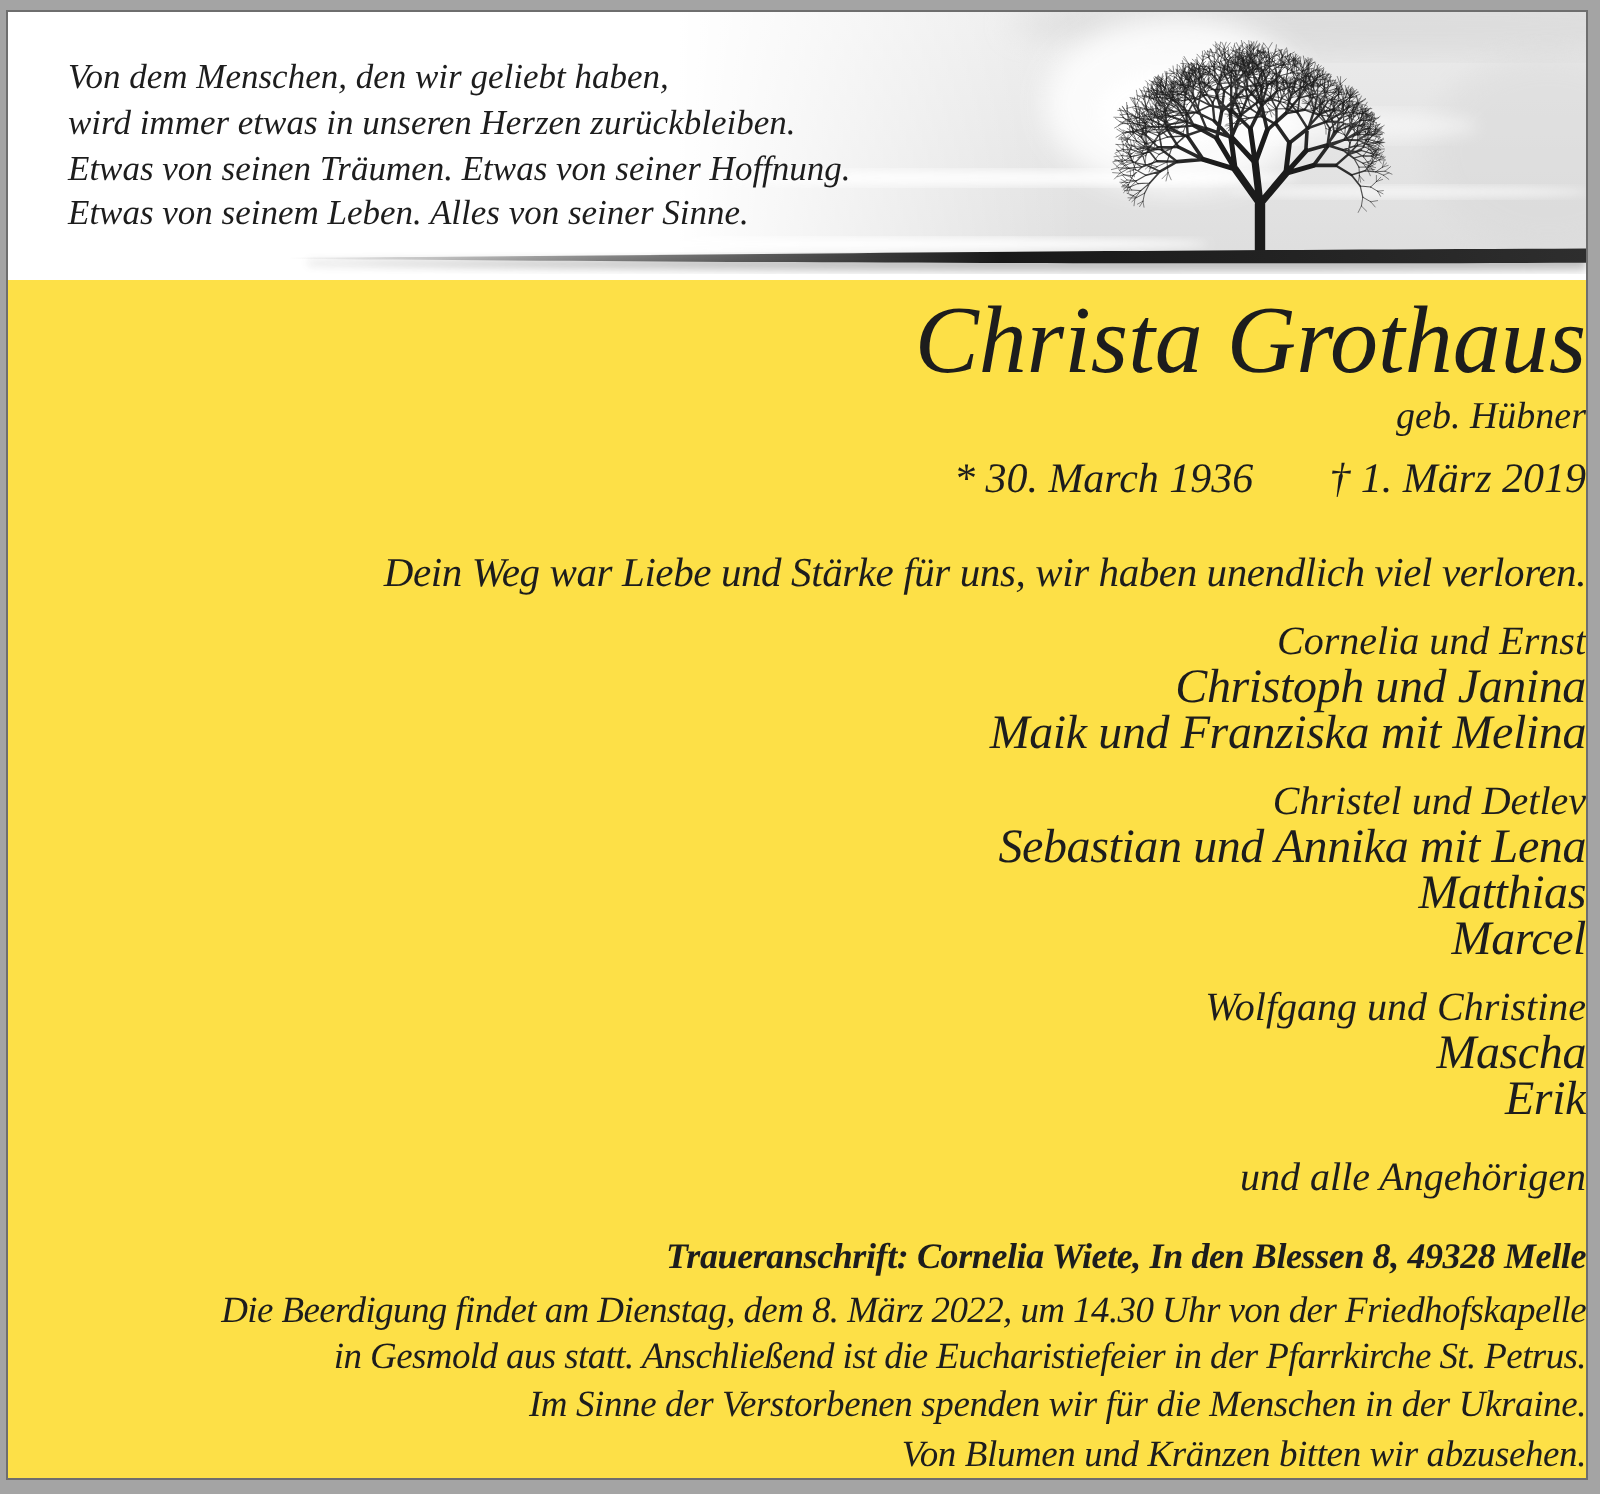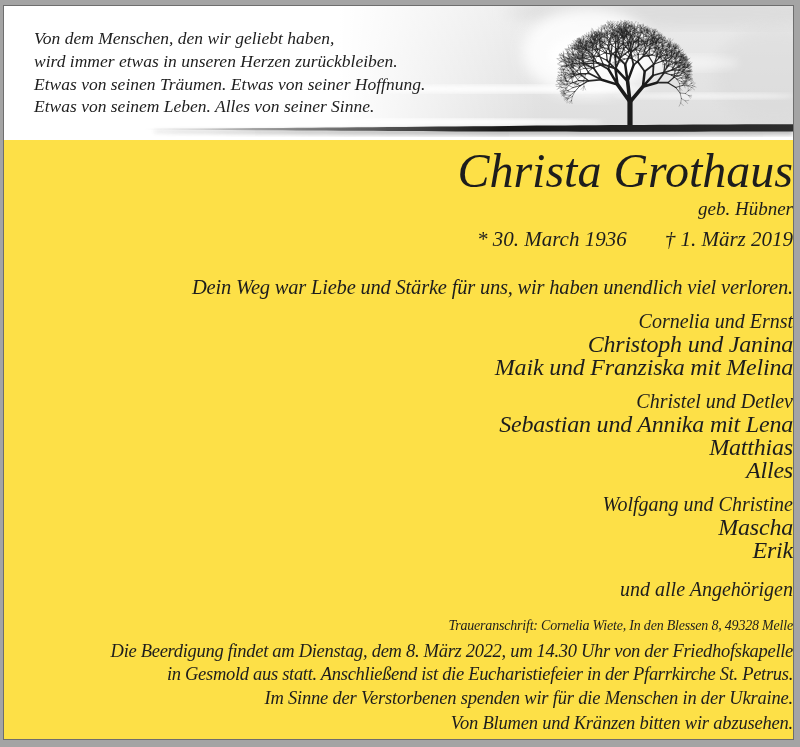--- a/index.html
+++ b/index.html
@@ -32,21 +32,21 @@
     font-size:48px;line-height:1.0;margin:7px 0 0 0;font-weight:normal;
   }
   .maiden{font-size:19px;margin:3px 0 0 0;}
   .dates{font-size:21px;margin:7px 0 0 0;}
   .dates .gap{display:inline-block;width:38px;}
   .tribute{font-size:20.5px;letter-spacing:-0.2px;margin:24px 0 0 0;}
   .group{margin-top:10px;}
   .group-head{font-size:20px;line-height:24px;margin:0;padding-left:48px;}
   .group-member{font-size:24px;line-height:23px;margin:0;letter-spacing:-0.2px;}
   .closing{font-size:20px;margin:16px 0 0 0;}
-  .address{font-size:14px;letter-spacing:-0.2px;margin:17px 0 0 0;}
+  .address{font-size:18px;letter-spacing:-0.2px;margin:17px 0 0 0;font-weight:bold;}
   .funeral{font-size:18.5px;line-height:23px;letter-spacing:-0.3px;margin:6px 0 0 0;}
   .note{font-size:18.5px;letter-spacing:-0.2px;}
   .note.flowers{margin:4px 0 0 0;}
   .note.donation{margin:2px 0 0 0;}
 </style>
 </head>
 <body>
 
 <div class="sheet">
 
@@ -133,21 +133,21 @@
     <div class="group">
       <p class="group-head">Cornelia und Ernst</p>
       <p class="group-member">Christoph und Janina</p>
       <p class="group-member">Maik und Franziska mit Melina</p>
     </div>
 
     <div class="group">
       <p class="group-head">Christel und Detlev</p>
       <p class="group-member">Sebastian und Annika mit Lena</p>
       <p class="group-member">Matthias</p>
-      <p class="group-member">Alles</p>
+      <p class="group-member">Marcel</p>
     </div>
 
     <div class="group">
       <p class="group-head">Wolfgang und Christine</p>
       <p class="group-member">Mascha</p>
       <p class="group-member">Erik</p>
     </div>
 
     <p class="closing">und alle Angehörigen</p>
 

